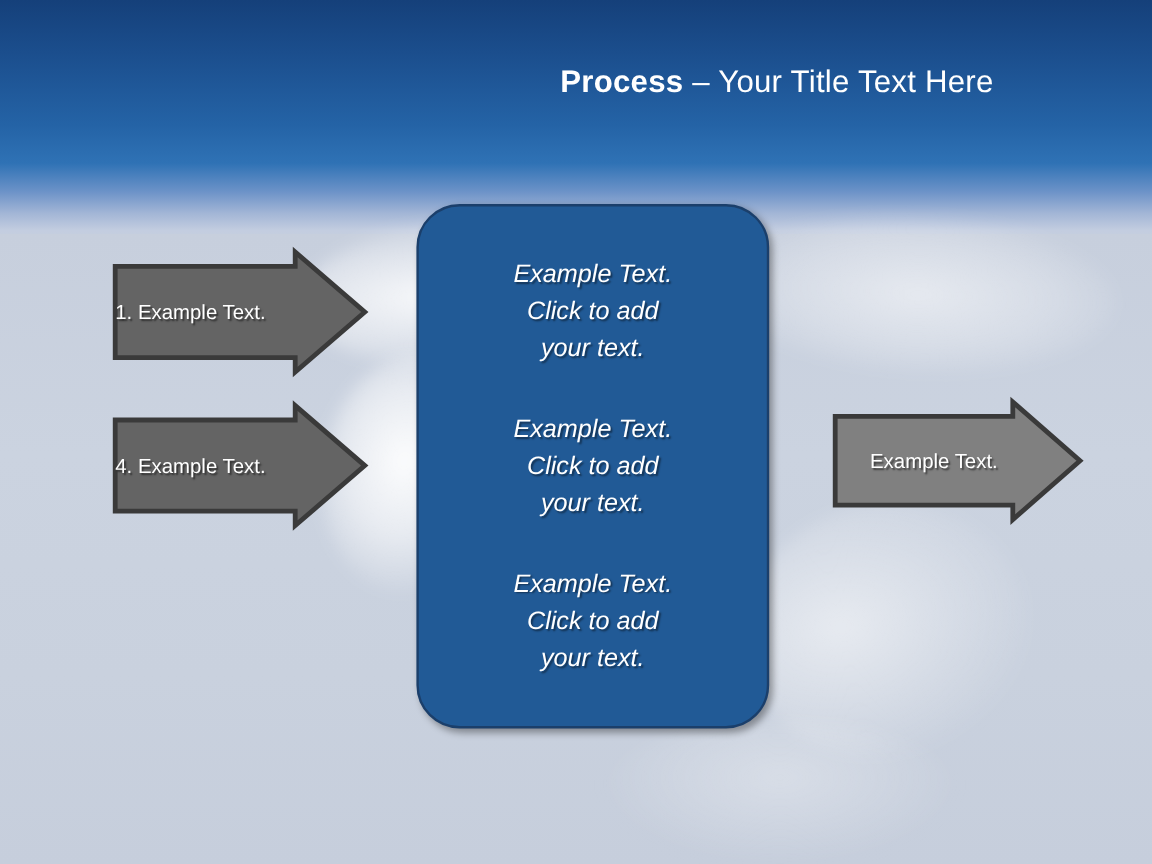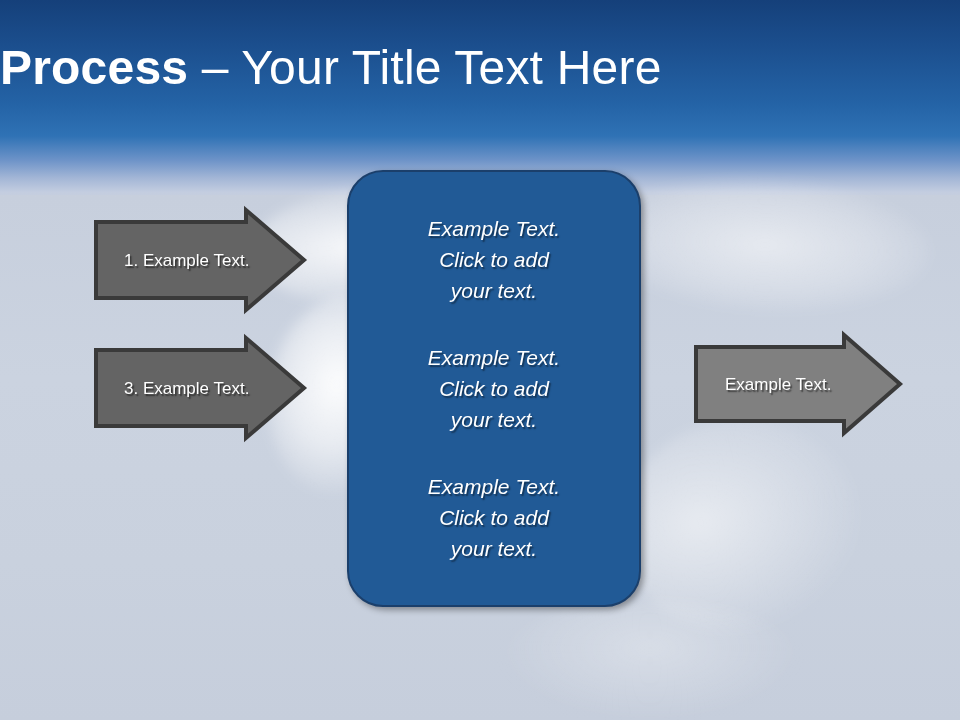--- a/index.html
+++ b/index.html
@@ -93,23 +93,23 @@
     background: radial-gradient(ellipse at 50% 40%,
         rgba(255,255,255,0.30) 0%,
         rgba(255,255,255,0.0) 72%);
   }
 
   
   .title {
     position: absolute;
     left: 0; top: 46px;
     width: 828px;
-    text-align: left;
+    text-align: right;
     color: #ffffff;
-    font-size: 48px;
+    font-size: 26px;
     line-height: 44px;
     letter-spacing: 0.2px;
     white-space: pre;
   }
   .title .strong { font-weight: bold; }
   .title .rest   { font-weight: normal; }
 
   
   .arrow {
     position: absolute;
@@ -128,21 +128,21 @@
     position: relative;
     z-index: 2;
     color: #ffffff;
     font-size: 17px;
     line-height: 21px;
     white-space: nowrap;
     text-shadow: 1.5px 1.5px 1.5px rgba(0,0,0,0.55);
   }
 
   .arrow-left  { left: 94px; width: 212px; height: 104px; }
-  .arrow-left .arrow-label { margin-left: 30px; }
+  .arrow-left .arrow-label { margin-left: 2px; }
   #arrow-1 { top: 208px; }
   #arrow-2 { top: 336px; }
   #arrow-3 { top: 464px; }
 
   .arrow-right { left: 694px; top: 333px; width: 208px; height: 102px; }
   .arrow-right .arrow-label { margin-left: 31px; }
 
   
   .center-box {
     position: absolute;
@@ -190,21 +190,21 @@
     <svg viewBox="0 0 212 104" preserveAspectRatio="none">
       <polygon points="2,14 152,14 152,2 210,52 152,102 152,90 2,90" fill="#646464" stroke="#3a3a3a" stroke-width="4" stroke-linejoin="miter"></polygon>
     </svg>
     <span class="arrow-label">1. Example Text.</span>
   </div>
 
   <div class="arrow arrow-left" id="arrow-2">
     <svg viewBox="0 0 212 104" preserveAspectRatio="none">
       <polygon points="2,14 152,14 152,2 210,52 152,102 152,90 2,90" fill="#646464" stroke="#3a3a3a" stroke-width="4" stroke-linejoin="miter"></polygon>
     </svg>
-    <span class="arrow-label">3. Example Text.</span>
+    <span class="arrow-label">4. Example Text.</span>
   </div>
 
 
   <div class="center-box">
     <p class="box-para">Example Text.
 Click  to add
 your text.</p>
     <p class="box-para">Example Text.
 Click  to add
 your text.</p>

